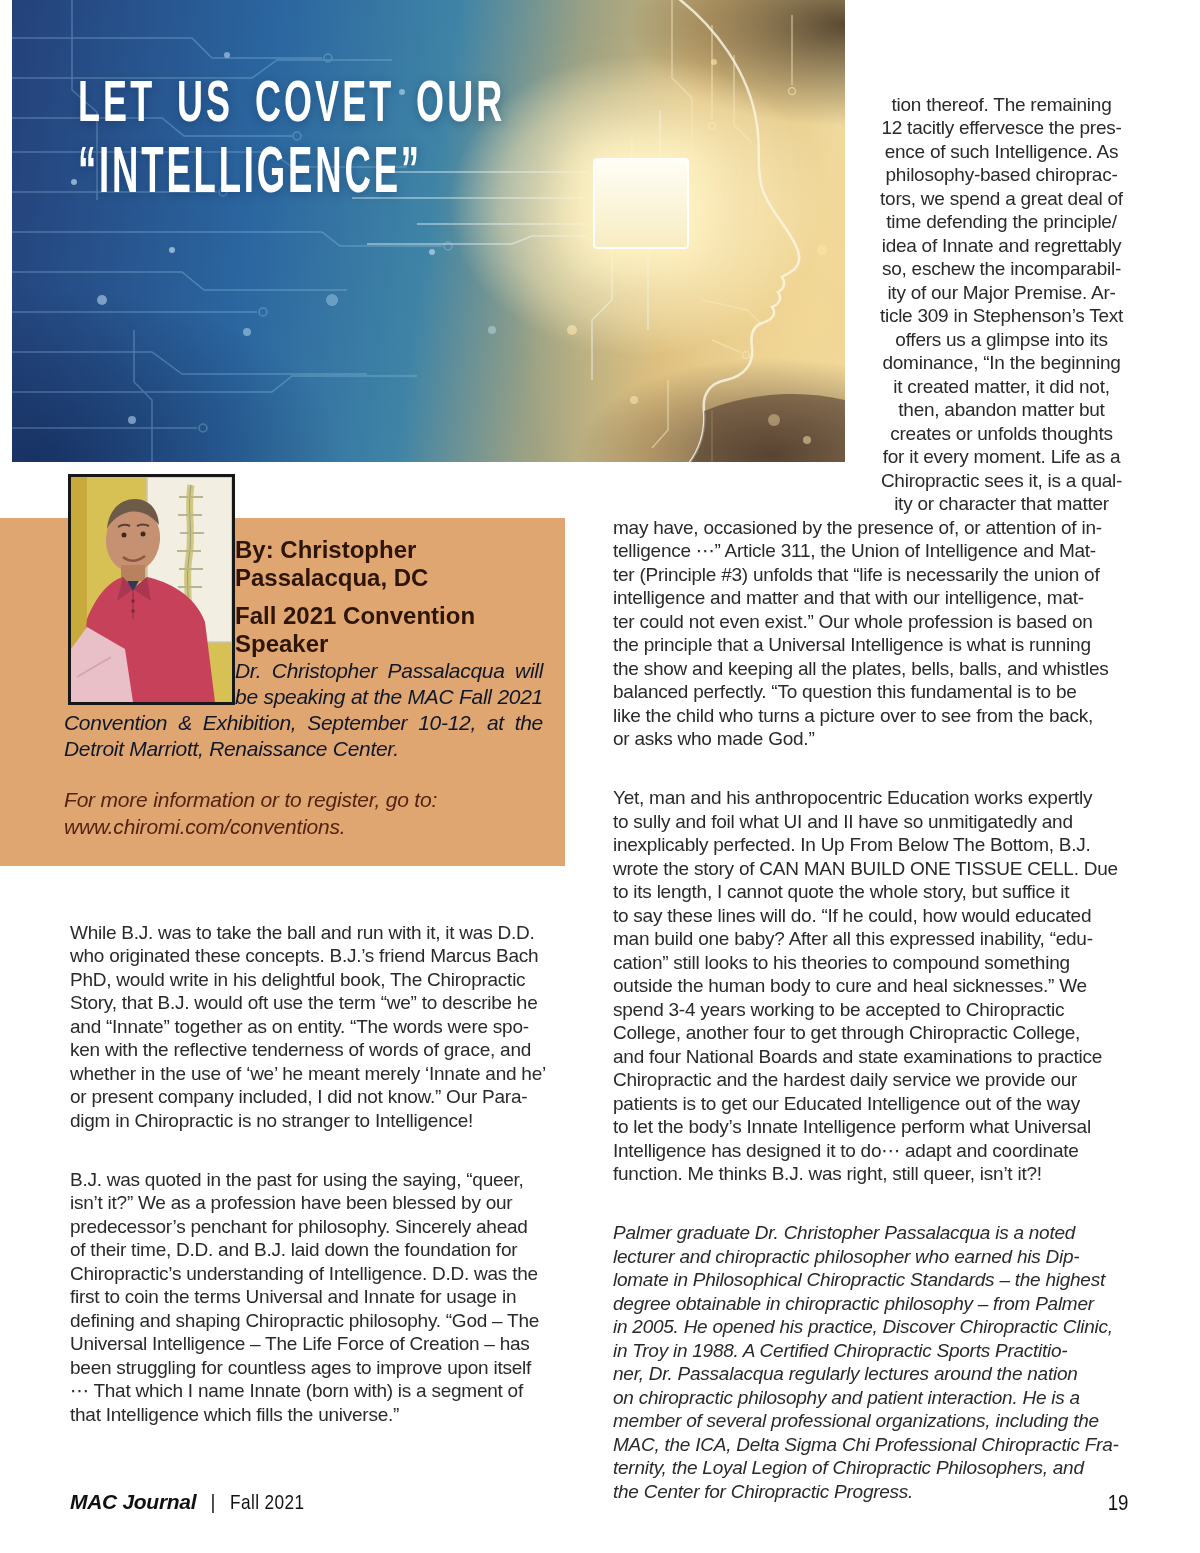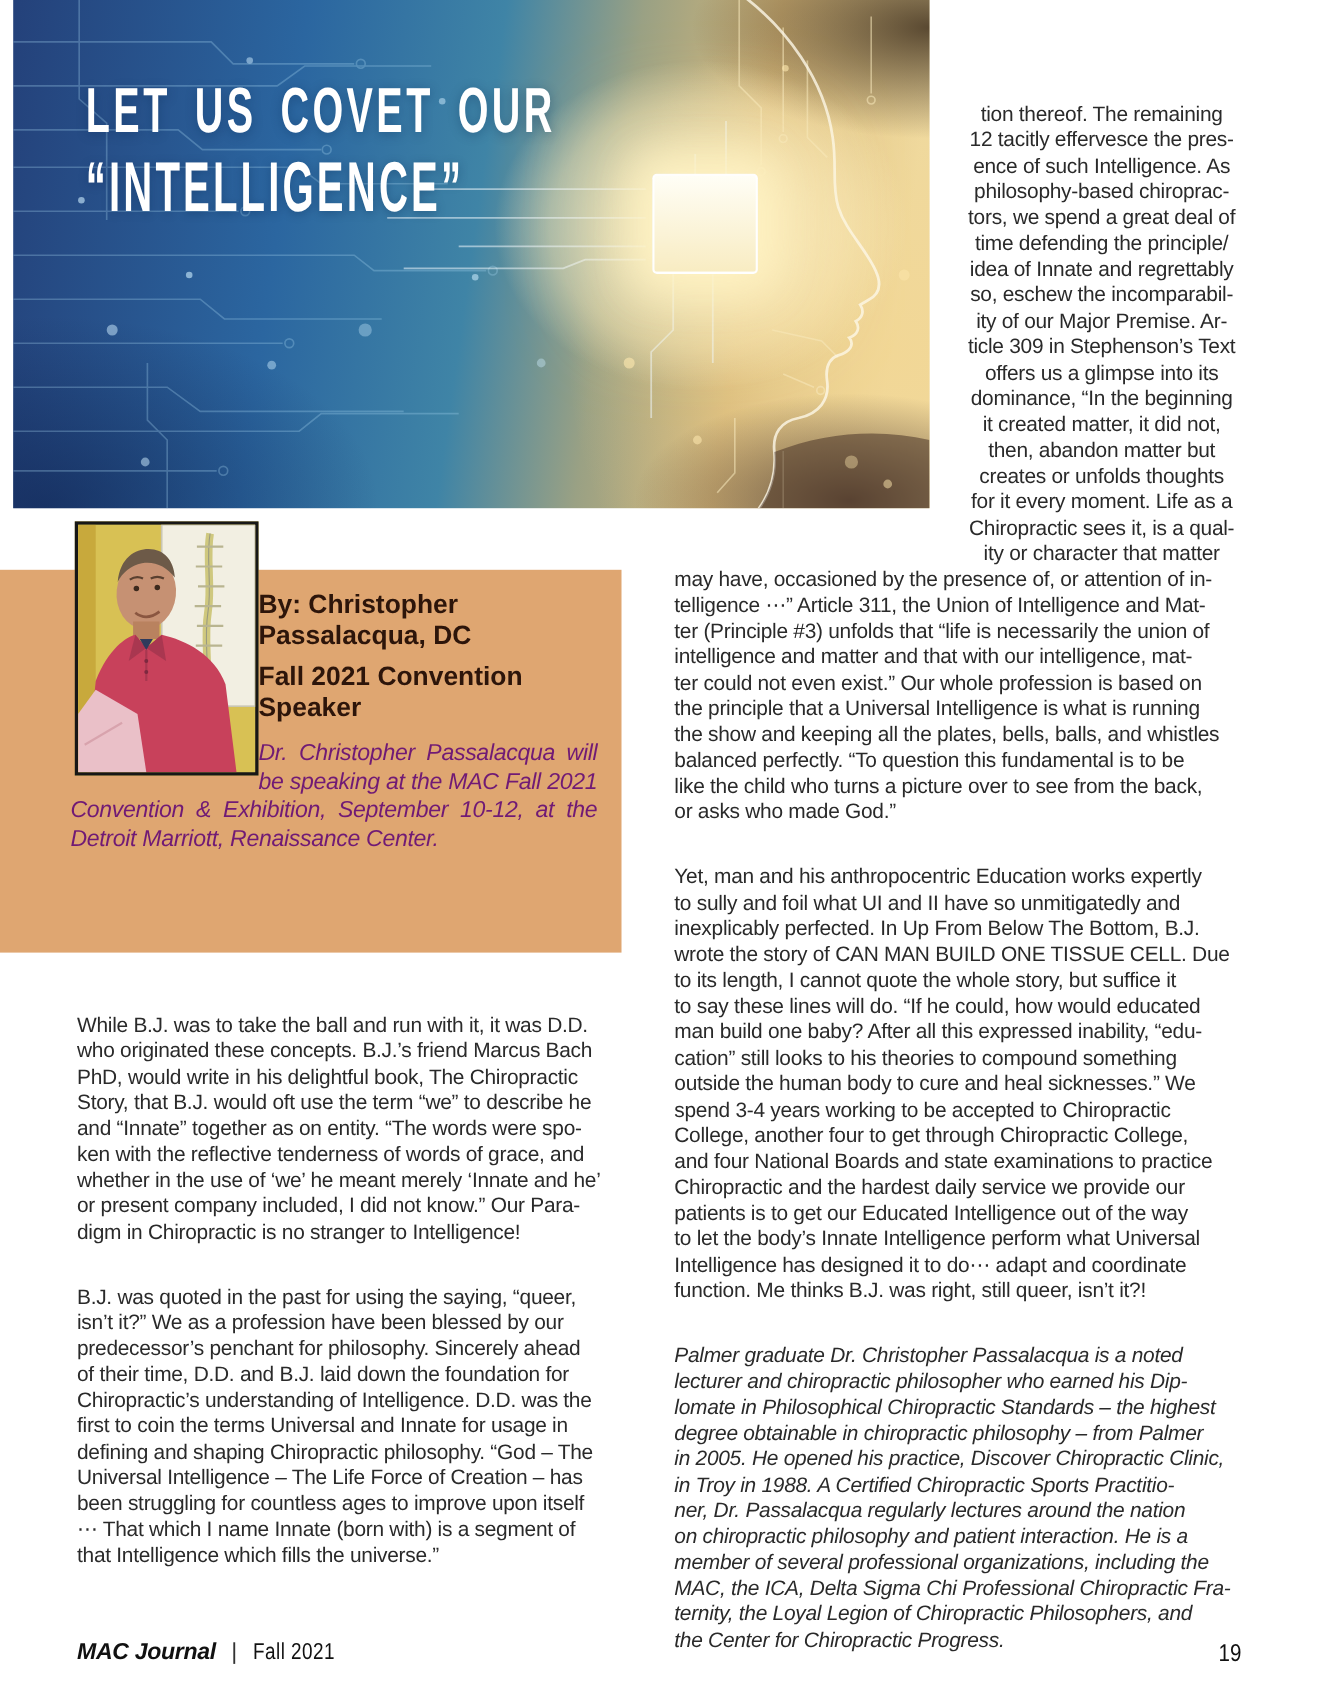--- a/index.html
+++ b/index.html
@@ -43,21 +43,21 @@
   .byline {
     text-align:left; font-weight:bold; font-size:24px; line-height:28px;
     color:#2d150a; margin-top:4px; white-space:pre-line;
   }
   .role {
     text-align:left; font-weight:bold; font-size:24px; line-height:28px;
     color:#2d150a; margin-top:10px; white-space:pre-line;
   }
   .speaking-note {
     font-style:italic; font-size:21px; line-height:26px; letter-spacing:-0.3px;
-    color:#701a75; margin-top:14px; text-align:justify;
+    color:#0f172a; margin-top:0; text-align:justify;
   }
   .register-note {
     font-style:italic; font-size:21px; line-height:27px; letter-spacing:-0.2px;
     color:#54220f; margin-top:24px; white-space:pre-line; clear:none;
   }
   .portrait {
     position:absolute; left:68px; top:474px; width:167px; height:231px;
     border:3px solid #171717; box-sizing:border-box; background:#d8c154; z-index:3;
   }
 
@@ -194,20 +194,22 @@
 ity or character that matter</p>
   </div>
 
   <div class="author-box">
     <div class="photo-spacer"></div>
     <div class="byline">By: Christopher
 Passalacqua, DC</div>
     <div class="role">Fall 2021 Convention
 Speaker</div>
     <div class="speaking-note">Dr. Christopher Passalacqua will be speaking at the MAC Fall 2021 Convention &amp; Exhibition, September 10-12, at the Detroit Marriott, Renaissance Center.</div>
+    <div class="register-note">For more information or to register, go to:
+ www.chiromi.com/conventions.</div>
   </div>
 
   <div class="portrait">
     <svg width="161" height="225" viewBox="0 0 161 225">
       <rect x="0" y="0" width="161" height="225" fill="#d8c154"></rect>
       <rect x="0" y="0" width="16" height="225" fill="#c8a93c"></rect>
 
       <rect x="76" y="0" width="85" height="165" fill="#f2efe2" stroke="#c9c6b4" stroke-width="1.5"></rect>
       <path d="M120,8 C116,30 122,55 118,80 C114,105 120,130 116,150" fill="none" stroke="#cfc87e" stroke-width="7"></path>
       <path d="M120,8 C116,30 122,55 118,80 C114,105 120,130 116,150" fill="none" stroke="#9a9a80" stroke-width="1"></path>

